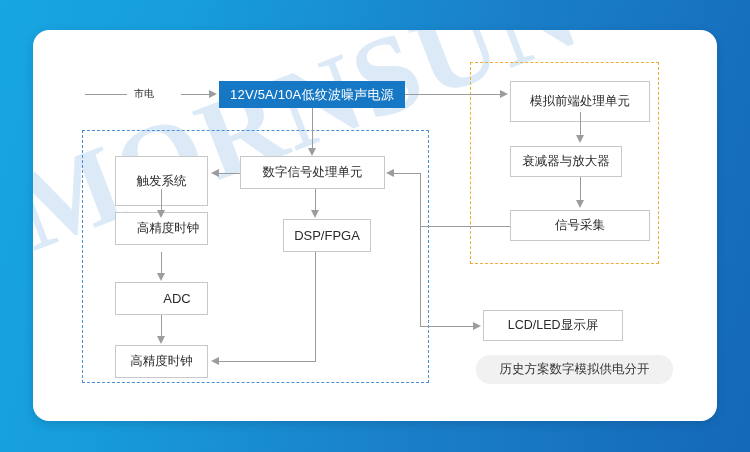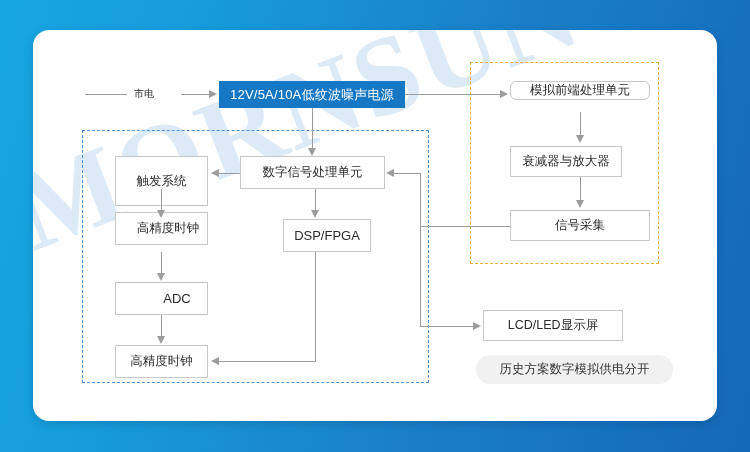--- a/index.html
+++ b/index.html
@@ -119,21 +119,21 @@
     <div class="ln v" style="left:128px;top:285px;height:22px;"></div>
     <div class="arw d" style="left:123.5px;top:306px;"></div>
 
     <div class="ln v" style="left:282px;top:159px;height:22px;"></div>
     <div class="arw d" style="left:277.5px;top:180px;"></div>
 
     <div class="ln v" style="left:282px;top:222px;height:110px;"></div>
     <div class="ln h" style="left:186px;top:331px;width:96px;"></div>
     <div class="arw l" style="left:178px;top:326.5px;"></div>
 
-    <div class="node" id="node-afe" style="left:477px;top:51px;width:140px;height:19px;border-radius:6px;">模拟前端处理单元</div>
+    <div class="node" id="node-afe" style="left:477px;top:51px;width:140px;height:41px;">模拟前端处理单元</div>
 
     <div class="node" id="node-atten" style="left:477px;top:116px;width:112px;height:31px;">衰减器与放大器</div>
 
     <div class="node" id="node-acq" style="left:477px;top:180px;width:140px;height:31px;">信号采集</div>
 
     <div class="ln v" style="left:547px;top:82px;height:24px;"></div>
     <div class="arw d" style="left:542.5px;top:105px;"></div>
 
     <div class="ln v" style="left:547px;top:147px;height:24px;"></div>
     <div class="arw d" style="left:542.5px;top:170px;"></div>

